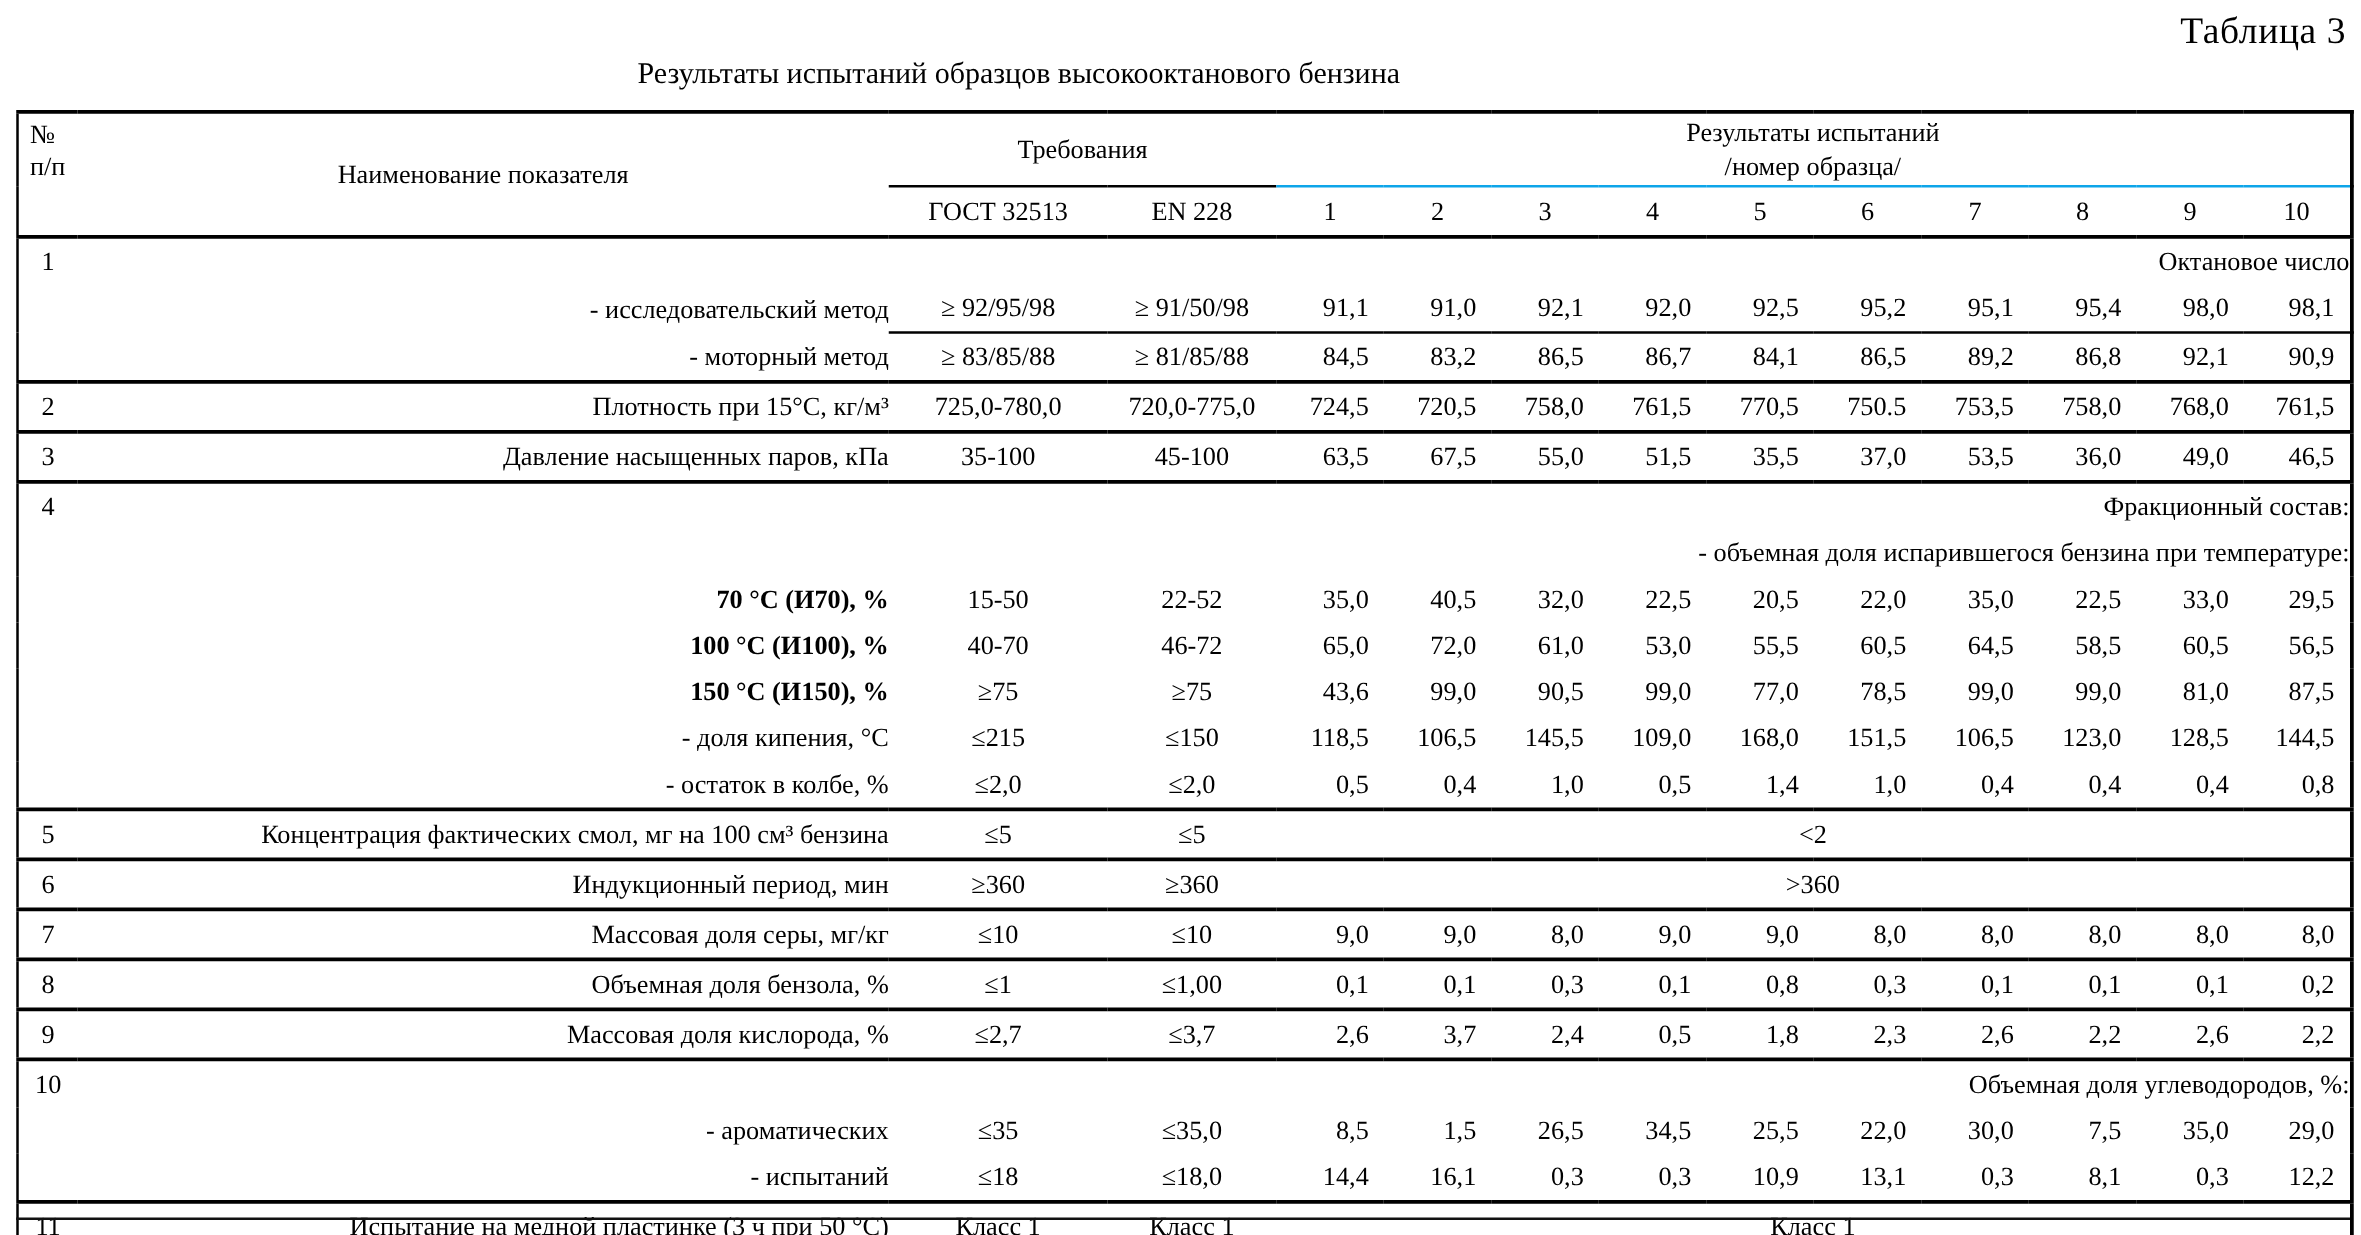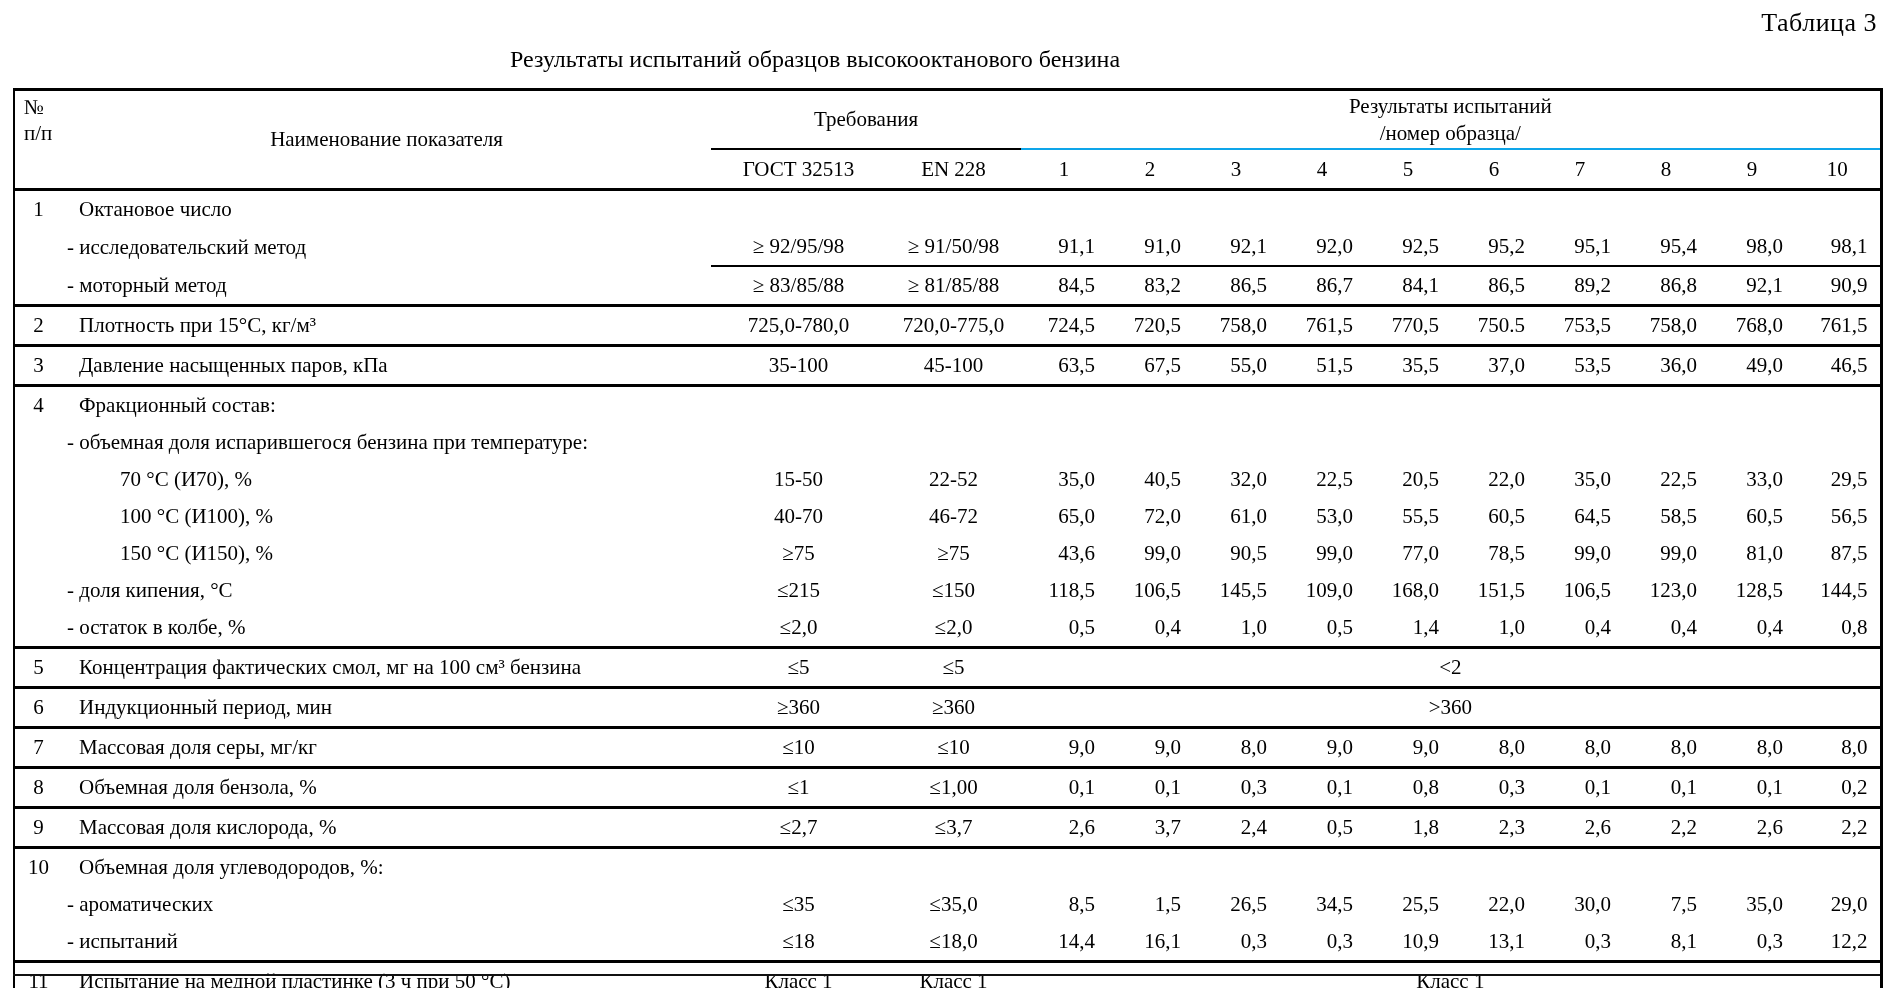--- a/index.html
+++ b/index.html
@@ -7,21 +7,21 @@
     width: 1889px; height: 988px;
     background: #ffffff;
     color: #000;
     font-family: "Liberation Serif", "DejaVu Serif", serif;
     position: relative;
     overflow: hidden;
   }
   .caption {
     position: absolute;
     top: 8px; right: 12px;
-    font-size: 26px;
+    font-size: 30px;
     letter-spacing: 0.5px;
     text-align: center;
   }
   .title {
     position: absolute;
     top: 46px; left: 0;
     width: 1630px;
     text-align: center;
     font-size: 24px;
   }
@@ -49,24 +49,24 @@
     padding: 3px 0 0 9px; line-height: 26px;
     border-bottom: 3px solid #000;
   }
   th.namehead { border-bottom: 3px solid #000; }
   tr.h1 th { height: 57px; }
   tr.h2 th { height: 38px; border-bottom: 3px solid #000; }
   th.span-req { border-bottom: 2px solid #000; }
   th.span-res { border-bottom: 2px solid #0ea5e9; line-height: 27px; }
   tbody td { height: 37px; vertical-align: middle; }
   td.num  { text-align: center; }
-  td.name { text-align: left; }
+  td.name { text-align: right; }
   td.name.plain { padding-left: 17px; }
   td.name.dash  { padding-left: 5px; }
-  td.name.temp  { padding-left: 58px; }
+  td.name.temp  { padding-left: 58px; font-weight: bold; }
   td.req  { text-align: center; }
   td.val  { text-align: right; padding-right: 12px; }
   td.merged { text-align: center; }
   tr.b-full > td { border-top: 3px solid #000; }
   tr.b-partial > td.v { border-top: 2px solid #000; }
   .bottom-line {
     position: absolute;
     top: 974px; left: 13px;
     width: 1867px; height: 2px;
     background: #111;

